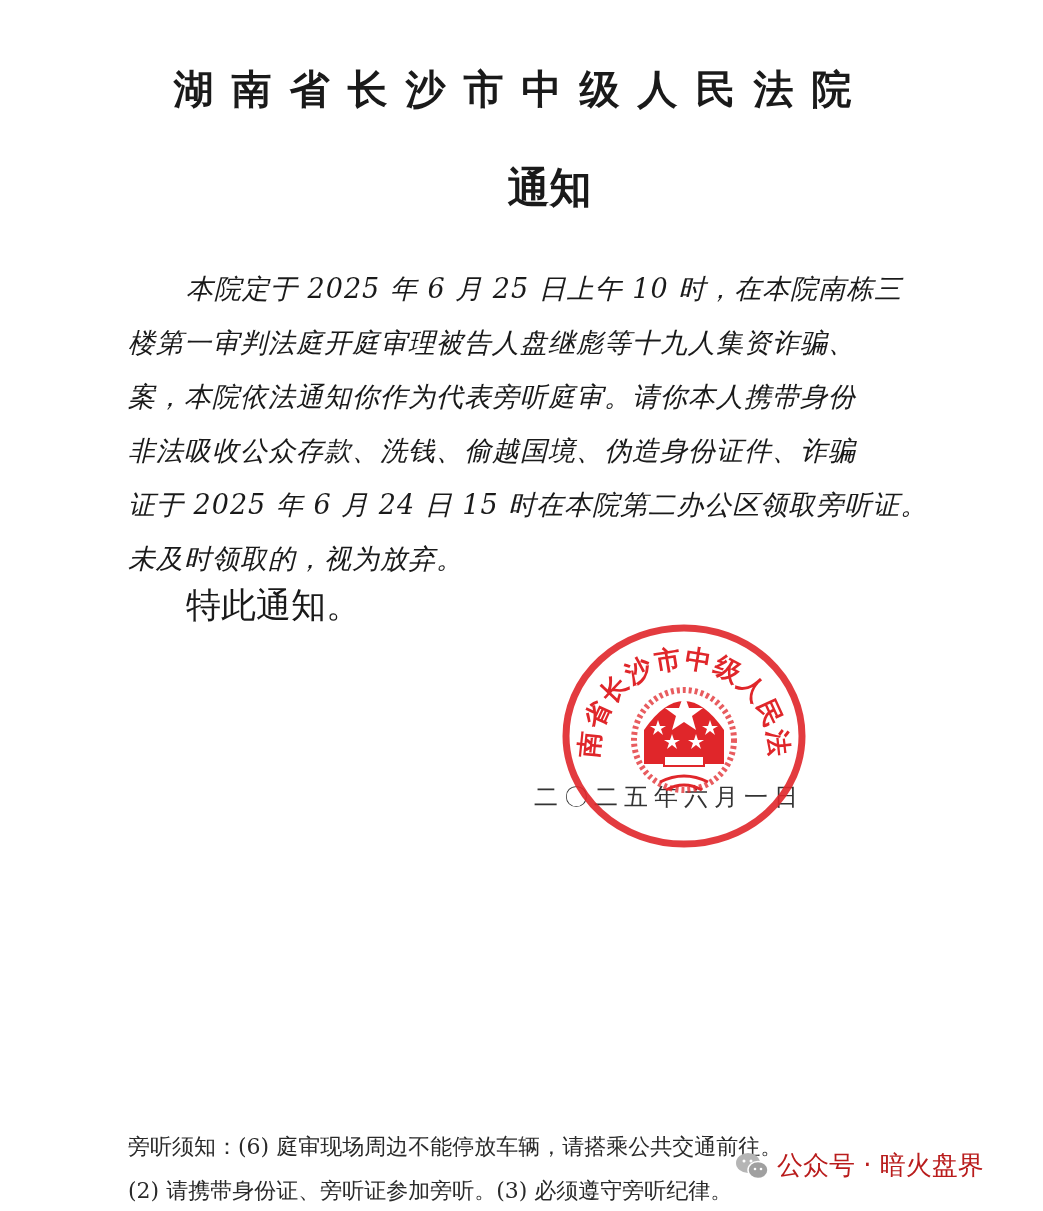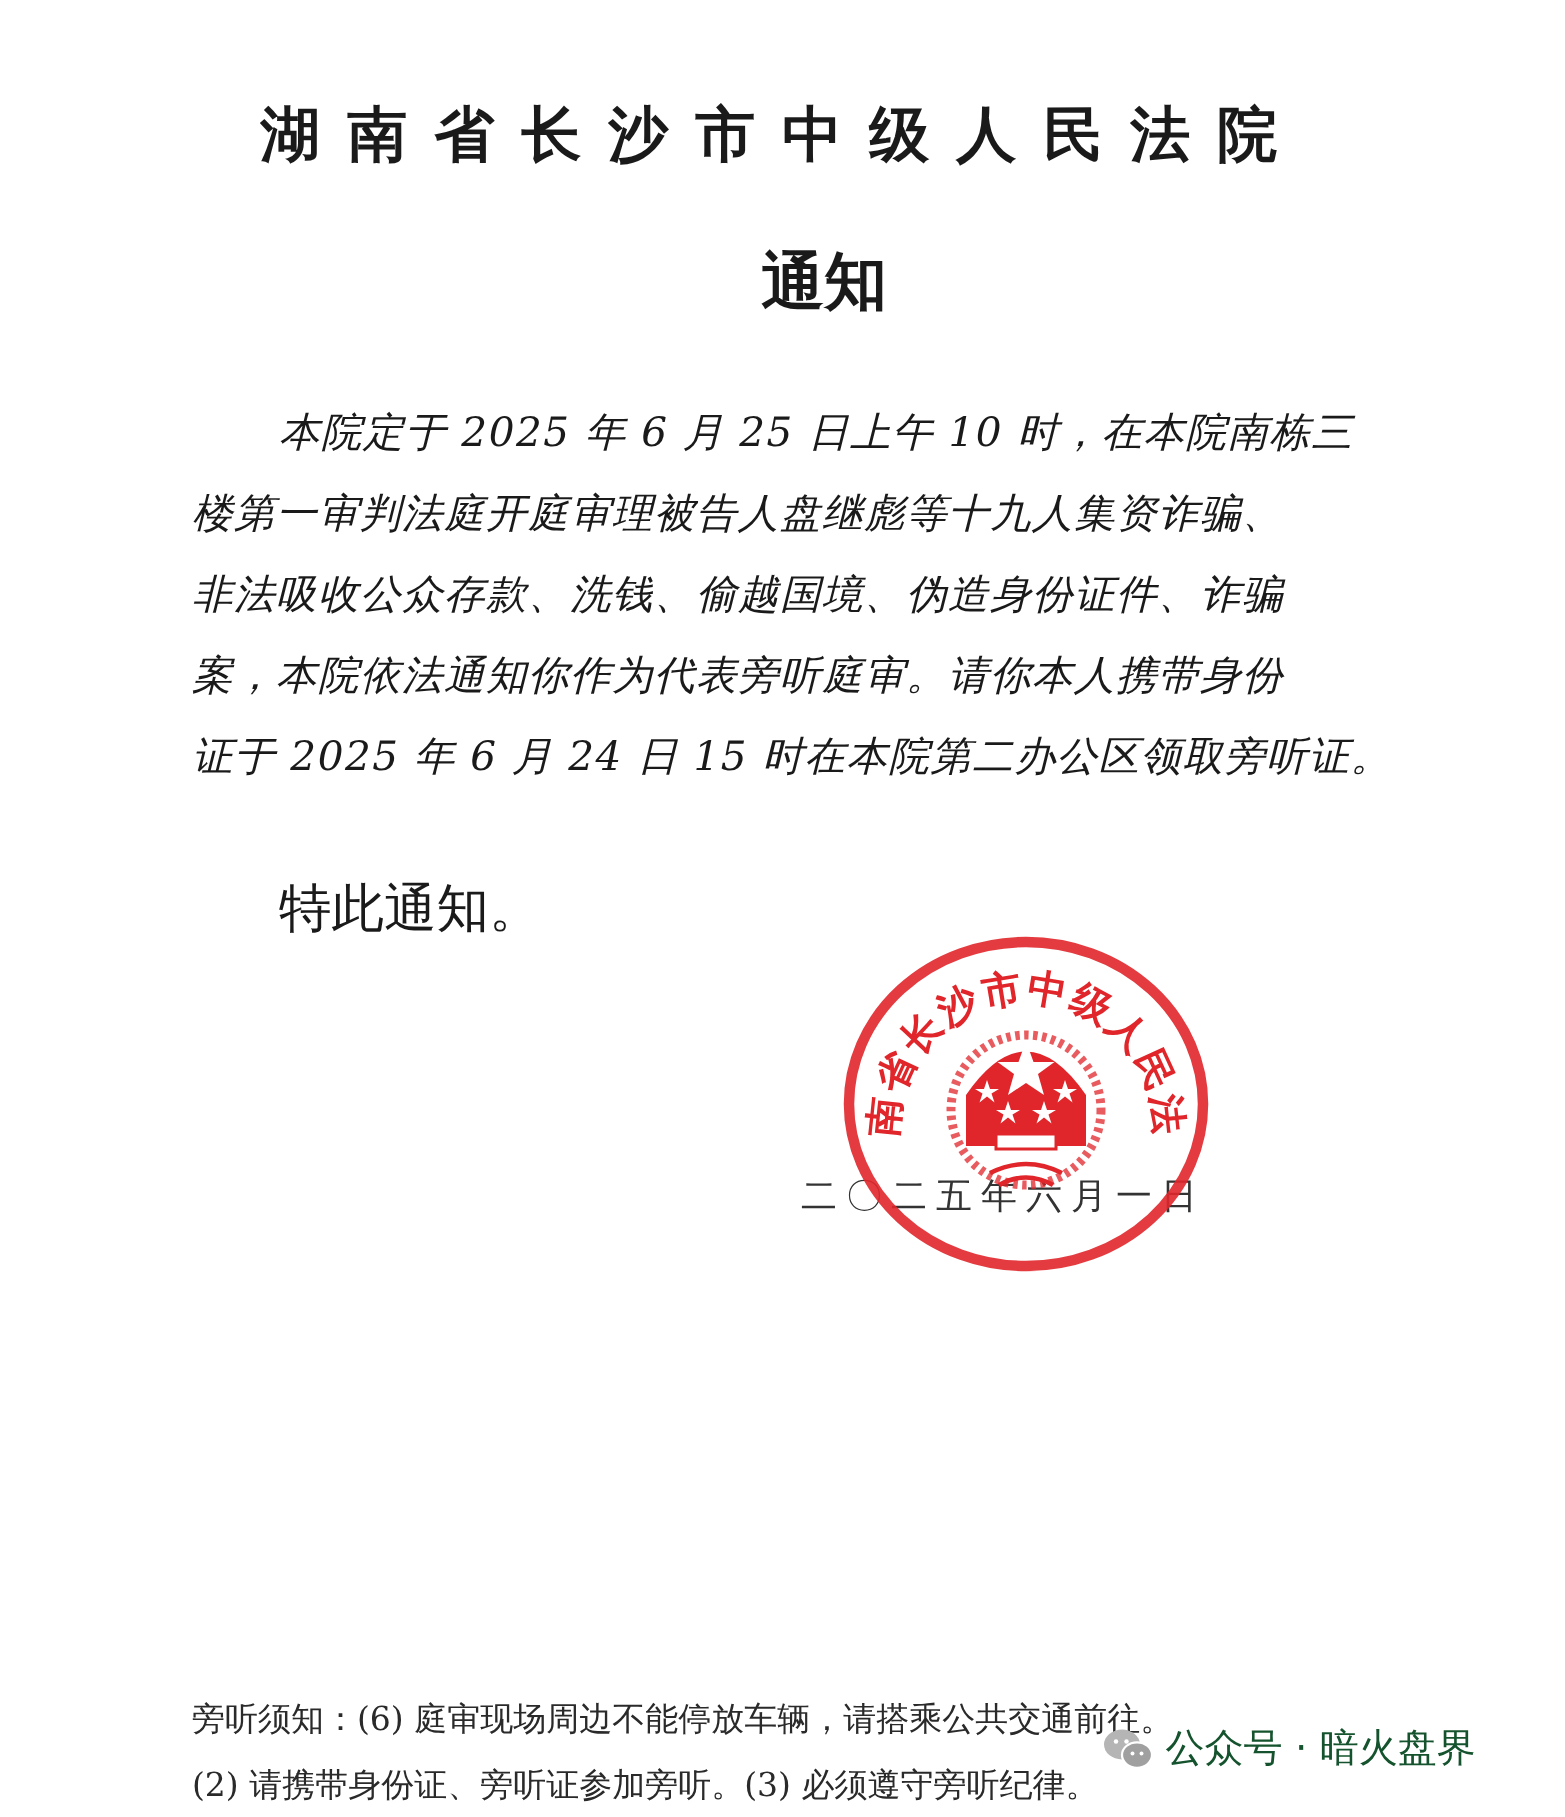--- a/index.html
+++ b/index.html
@@ -32,37 +32,38 @@
   }
   .seal {
     position: absolute; left: 560px; top: 622px; width: 248px; height: 228px;
   }
   .notice {
     position: absolute; left: 128px; top: 1125px; font-size: 22px;
     line-height: 44px; color: #2a2a2a;
   }
   .watermark {
     position: absolute; left: 735px; top: 1148px; font-size: 26px;
-    color: #14532d; font-family: "DejaVu Sans", sans-serif;
+    color: #b91c1c; font-family: "DejaVu Sans", sans-serif;
     display: flex; align-items: center; gap: 8px; text-align: center;
   }
   .wm-icon { width: 34px; height: 28px; }
 </style>
 </head>
 <body>
 
 <div class="title">湖南省长沙市中级人民法院</div>
 <div class="subtitle">通知</div>
 
 <div class="para" style="top:262px;font-style:italic;">
   <div class="line indent">本院定于 2025 年 6 月 25 日上午 10 时，在本院南栋三</div>
   <div class="line">楼第一审判法庭开庭审理被告人盘继彪等十九人集资诈骗、</div>
+  <div class="line">案，本院依法通知你作为代表旁听庭审。请你本人携带身份</div>
   <div class="line">非法吸收公众存款、洗钱、偷越国境、伪造身份证件、诈骗</div>
-  <div class="line">案，本院依法通知你作为代表旁听庭审。请你本人携带身份</div>
   <div class="line">证于 2025 年 6 月 24 日 15 时在本院第二办公区领取旁听证。</div>
+  <div class="line">未及时领取的，视为放弃。</div>
 </div>
 
 <div class="closing">特此通知。</div>
 
 <div class="date">二〇二五年六月一日</div>
 
 <svg class="seal" viewBox="0 0 248 228">
   <defs>
     <path id="sealArc" d="M 40 150 A 86 86 0 1 1 208 150"></path>
   </defs>

